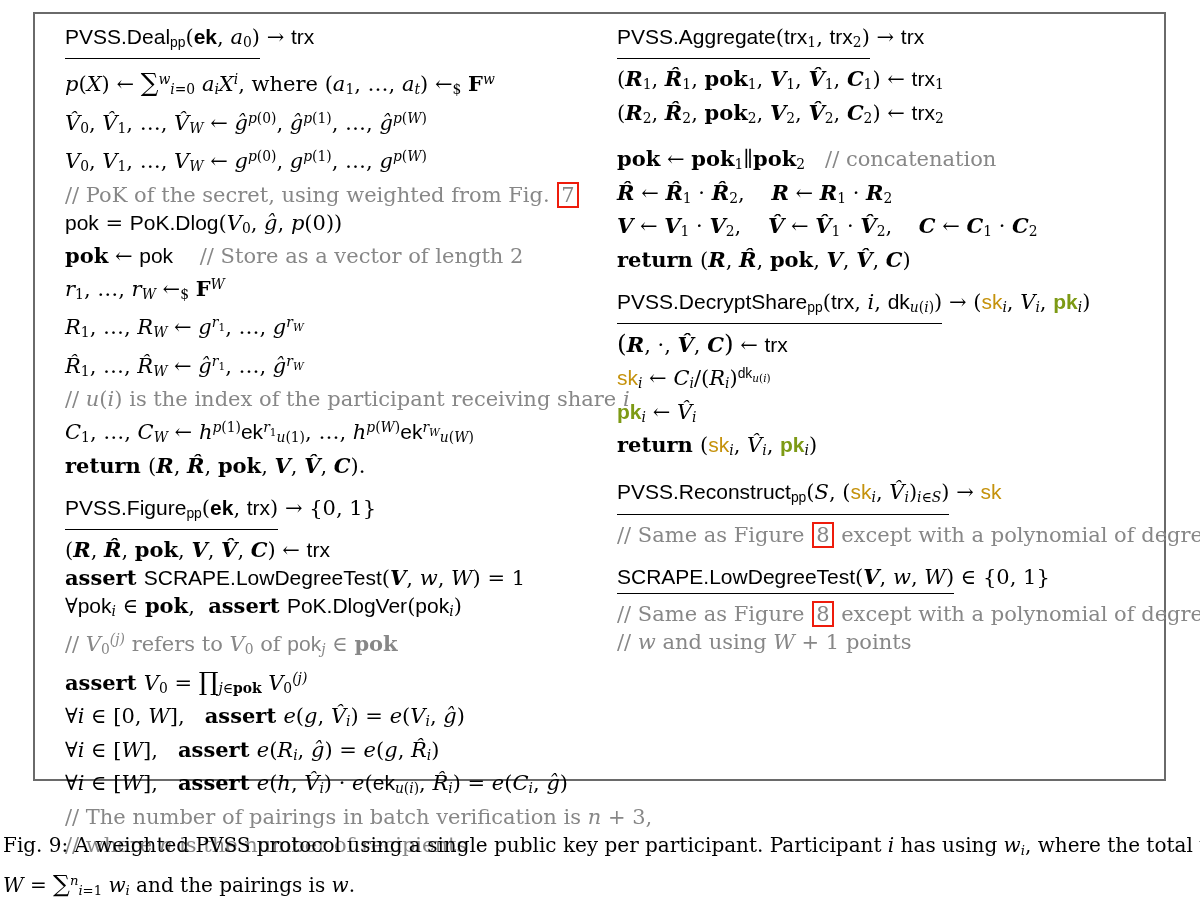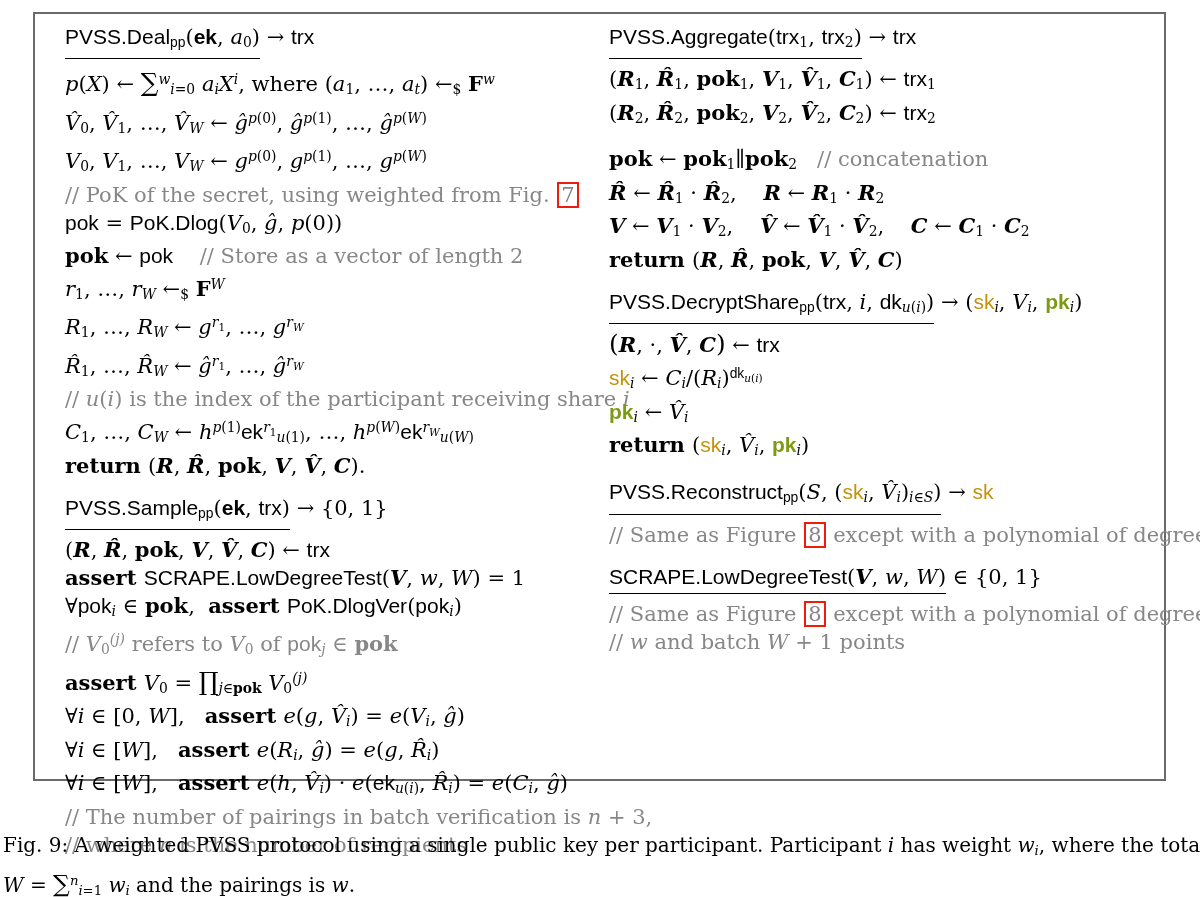--- a/index.html
+++ b/index.html
@@ -1,21 +1,21 @@
 <!DOCTYPE html>
 <html style="--comment: #878787; --sk: #c5920c; --pk: #7d9a15; --redbox: #ee1c0c; --border: #6a6a6a;"><head>
 <meta charset="utf-8">
 <style>
   html,body{margin:0;padding:0;background:#ffffff;}
   body{width:1200px;height:897px;position:relative;overflow:hidden;
        font-size:21px;color:#000;font-family:"DejaVu Serif",serif;}
 
   .panel{position:absolute;left:33px;top:12px;width:1133px;height:769px;
          border:2px solid var(--border,#6a6a6a);box-sizing:border-box;
-         background:#fff;display:flex;padding:9px 8px 0 30px;}
+         background:#fff;display:flex;padding:9px 8px 0 30px;gap:8px;}
   .col{flex:none;}
   .col-left{width:540px;}
   .col-right{flex:1;padding-left:4px;}
   .section{margin-bottom:14px;}
   .line{line-height:28px;white-space:nowrap;}
   .line.header{margin-bottom:6px;}
   .ul{display:inline-block;border-bottom:1.5px solid #000;padding-bottom:2px;}
 
   
   .s  {font-family:"Liberation Sans",sans-serif;}
@@ -58,21 +58,21 @@
         <div class="line"><span class="s">pok</span><span class="mr"> = </span><span class="s">PoK.Dlog</span><span class="mr">(</span><span class="m">V</span><span class="mr v-sub">0</span><span class="mr">, </span><span class="m">ĝ</span><span class="mr">, </span><span class="m">p</span><span class="mr">(0))</span></div>
         <div class="line"><span class="rb">pok</span><span class="mr"> ← </span><span class="s">pok</span><span class="mr">&nbsp;&nbsp;&nbsp; </span><span class="g">// Store as a vector of length 2</span></div>
         <div class="line"><span class="m">r</span><span class="mr v-sub">1</span><span class="mr">, …, </span><span class="m">r</span><span class="m v-sub">W</span><span class="mr"> ←</span><span class="mr v-sub">$</span><span class="mr"> </span><span class="bb">F</span><span class="m v-sup">W</span></div>
         <div class="line"><span class="m">R</span><span class="mr v-sub">1</span><span class="mr">, …, </span><span class="m">R</span><span class="m v-sub">W</span><span class="mr"> ← </span><span class="m">g</span><span class="m v-sup">r</span><span class="mr v-ss">1</span><span class="mr">, …, </span><span class="m">g</span><span class="m v-sup">r</span><span class="m v-ss">W</span></div>
         <div class="line"><span class="m">R̂</span><span class="mr v-sub">1</span><span class="mr">, …, </span><span class="m">R̂</span><span class="m v-sub">W</span><span class="mr"> ← </span><span class="m">ĝ</span><span class="m v-sup">r</span><span class="mr v-ss">1</span><span class="mr">, …, </span><span class="m">ĝ</span><span class="m v-sup">r</span><span class="m v-ss">W</span></div>
         <div class="line"><span class="g">// </span><span class="gi">u</span><span class="g">(</span><span class="gi">i</span><span class="g">)</span><span class="g"> is the index of the participant receiving share </span><span class="gi">i</span></div>
         <div class="line"><span class="m">C</span><span class="mr v-sub">1</span><span class="mr">, …, </span><span class="m">C</span><span class="m v-sub">W</span><span class="mr"> ← </span><span class="m">h</span><span class="m v-sup">p</span><span class="mr v-sup">(1)</span><span class="s">ek</span><span class="m v-sup">r</span><span class="mr v-ss">1</span><span class="m v-sub">u</span><span class="mr v-sub">(1)</span><span class="mr">, …, </span><span class="m">h</span><span class="m v-sup">p</span><span class="mr v-sup">(</span><span class="m v-sup">W</span><span class="mr v-sup">)</span><span class="s">ek</span><span class="m v-sup">r</span><span class="m v-ss">W</span><span class="m v-sub">u</span><span class="mr v-sub">(</span><span class="m v-sub">W</span><span class="mr v-sub">)</span></div>
         <div class="line"><span class="rb">return </span><span class="mr">(</span><span class="mb">R</span><span class="mr">, </span><span class="mb">R̂</span><span class="mr">, </span><span class="rb">pok</span><span class="mr">, </span><span class="mb">V</span><span class="mr">, </span><span class="mb">V̂</span><span class="mr">, </span><span class="mb">C</span><span class="mr">).</span></div>
       </div>
       <div class="section">
-        <div class="line header"><span class="ul"><span class="s">PVSS.Sample</span><span class="s v-sub">pp</span><span class="mr">(</span><span class="sb">ek</span><span class="mr">, </span><span class="s">trx</span><span class="mr">)</span></span><span class="mr"> → {0, 1}</span></div>
+        <div class="line header"><span class="ul"><span class="s">PVSS.Figure</span><span class="s v-sub">pp</span><span class="mr">(</span><span class="sb">ek</span><span class="mr">, </span><span class="s">trx</span><span class="mr">)</span></span><span class="mr"> → {0, 1}</span></div>
         <div class="line"><span class="mr">(</span><span class="mb">R</span><span class="mr">, </span><span class="mb">R̂</span><span class="mr">, </span><span class="rb">pok</span><span class="mr">, </span><span class="mb">V</span><span class="mr">, </span><span class="mb">V̂</span><span class="mr">, </span><span class="mb">C</span><span class="mr">) ← </span><span class="s">trx</span></div>
         <div class="line"><span class="rb">assert </span><span class="s">SCRAPE.LowDegreeTest</span><span class="mr">(</span><span class="mb">V</span><span class="mr">, </span><span class="m">w</span><span class="mr">, </span><span class="m">W</span><span class="mr">) = 1</span></div>
         <div class="line"><span class="mr">∀</span><span class="s">pok</span><span class="m v-sub">i</span><span class="mr"> ∈ </span><span class="rb">pok</span><span class="mr">,&nbsp; </span><span class="rb">assert </span><span class="s">PoK.DlogVer</span><span class="mr">(</span><span class="s">pok</span><span class="m v-sub">i</span><span class="mr">)</span></div>
         <div class="line"><span class="g">// </span><span class="gi">V</span><span class="g v-sub">0</span><span class="gi v-sup">(j)</span><span class="g"> refers to </span><span class="gi">V</span><span class="g v-sub">0</span><span class="g"> of </span><span class="gs">pok</span><span class="gi v-sub">j</span><span class="g"> ∈ </span><span class="gb">pok</span></div>
         <div class="line"><span class="rb">assert </span><span class="m">V</span><span class="mr v-sub">0</span><span class="mr"> = </span><span class="op">∏</span><span class="m v-sub">j</span><span class="mr v-sub">∈</span><span class="rb v-sub">pok</span><span class="mr"> </span><span class="m">V</span><span class="mr v-sub">0</span><span class="m v-sup">(j)</span></div>
         <div class="line"><span class="mr">∀</span><span class="m">i</span><span class="mr"> ∈ [0, </span><span class="m">W</span><span class="mr">],&nbsp;&nbsp; </span><span class="rb">assert </span><span class="m">e</span><span class="mr">(</span><span class="m">g</span><span class="mr">, </span><span class="m">V̂</span><span class="m v-sub">i</span><span class="mr">) = </span><span class="m">e</span><span class="mr">(</span><span class="m">V</span><span class="m v-sub">i</span><span class="mr">, </span><span class="m">ĝ</span><span class="mr">)</span></div>
         <div class="line"><span class="mr">∀</span><span class="m">i</span><span class="mr"> ∈ [</span><span class="m">W</span><span class="mr">],&nbsp;&nbsp; </span><span class="rb">assert </span><span class="m">e</span><span class="mr">(</span><span class="m">R</span><span class="m v-sub">i</span><span class="mr">, </span><span class="m">ĝ</span><span class="mr">) = </span><span class="m">e</span><span class="mr">(</span><span class="m">g</span><span class="mr">, </span><span class="m">R̂</span><span class="m v-sub">i</span><span class="mr">)</span></div>
         <div class="line"><span class="mr">∀</span><span class="m">i</span><span class="mr"> ∈ [</span><span class="m">W</span><span class="mr">],&nbsp;&nbsp; </span><span class="rb">assert </span><span class="m">e</span><span class="mr">(</span><span class="m">h</span><span class="mr">, </span><span class="m">V̂</span><span class="m v-sub">i</span><span class="mr">) · </span><span class="m">e</span><span class="mr">(</span><span class="s">ek</span><span class="m v-sub">u</span><span class="mr v-sub">(</span><span class="m v-sub">i</span><span class="mr v-sub">)</span><span class="mr">, </span><span class="m">R̂</span><span class="m v-sub">i</span><span class="mr">) = </span><span class="m">e</span><span class="mr">(</span><span class="m">C</span><span class="m v-sub">i</span><span class="mr">, </span><span class="m">ĝ</span><span class="mr">)</span></div>
         <div class="line"><span class="g">// The number of pairings in batch verification is </span><span class="gi">n</span><span class="g"> + 3,</span></div>
         <div class="line"><span class="g">// where </span><span class="gi">n</span><span class="g"> is the number of recipients</span></div>
@@ -95,20 +95,20 @@
         <div class="line"><span class="pk">pk</span><span class="m v-sub">i</span><span class="mr"> ← </span><span class="m">V̂</span><span class="m v-sub">i</span></div>
         <div class="line"><span class="rb">return </span><span class="mr">(</span><span class="sk">sk</span><span class="m v-sub">i</span><span class="mr">, </span><span class="m">V̂</span><span class="m v-sub">i</span><span class="mr">, </span><span class="pk">pk</span><span class="m v-sub">i</span><span class="mr">)</span></div>
       </div>
       <div class="section">
         <div class="line header"><span class="ul"><span class="s">PVSS.Reconstruct</span><span class="s v-sub">pp</span><span class="mr">(</span><span class="m">S</span><span class="mr">, (</span><span class="sk">sk</span><span class="m v-sub">i</span><span class="mr">, </span><span class="m">V̂</span><span class="m v-sub">i</span><span class="mr">)</span><span class="m v-sub">i</span><span class="mr v-sub">∈</span><span class="m v-sub">S</span><span class="mr">)</span></span><span class="mr"> → </span><span class="sk">sk</span></div>
         <div class="line"><span class="g">// Same as Figure </span><span class="fb"><span class="g">8</span></span><span class="g"> except with a polynomial of degree </span></div>
       </div>
       <div class="section">
         <div class="line header"><span class="ul"><span class="s">SCRAPE.LowDegreeTest</span><span class="mr">(</span><span class="mb">V</span><span class="mr">, </span><span class="m">w</span><span class="mr">, </span><span class="m">W</span><span class="mr">)</span></span><span class="mr"> ∈ {0, 1}</span></div>
         <div class="line"><span class="g">// Same as Figure </span><span class="fb"><span class="g">8</span></span><span class="g"> except with a polynomial of degree</span></div>
-        <div class="line"><span class="g">// </span><span class="gi">w</span><span class="g"> and batch </span><span class="gi">W</span><span class="g"> + 1 points</span></div>
+        <div class="line"><span class="g">// </span><span class="gi">w</span><span class="g"> and using </span><span class="gi">W</span><span class="g"> + 1 points</span></div>
       </div>
     </div>
 </div>
 <div class="caption" id="caption">
-    <div class="line"><span class="mr">Fig. 9: A weighted PVSS protocol using a single public key per participant. Participant </span><span class="m">i</span><span class="mr"> has weight </span><span class="m">w</span><span class="m v-sub">i</span><span class="mr">, where the total weight is</span></div>
+    <div class="line"><span class="mr">Fig. 9: A weighted PVSS protocol using a single public key per participant. Participant </span><span class="m">i</span><span class="mr"> has using </span><span class="m">w</span><span class="m v-sub">i</span><span class="mr">, where the total weight is</span></div>
     <div class="line"><span class="m">W</span><span class="mr"> = </span><span class="op">∑</span><span class="m v-sup">n</span><span class="m v-sub">i</span><span class="mr v-sub">=1</span><span class="mr"> </span><span class="m">w</span><span class="m v-sub">i</span><span class="mr"> and the pairings is </span><span class="m">w</span><span class="mr">.</span></div>
   </div>
 
 </body></html>

